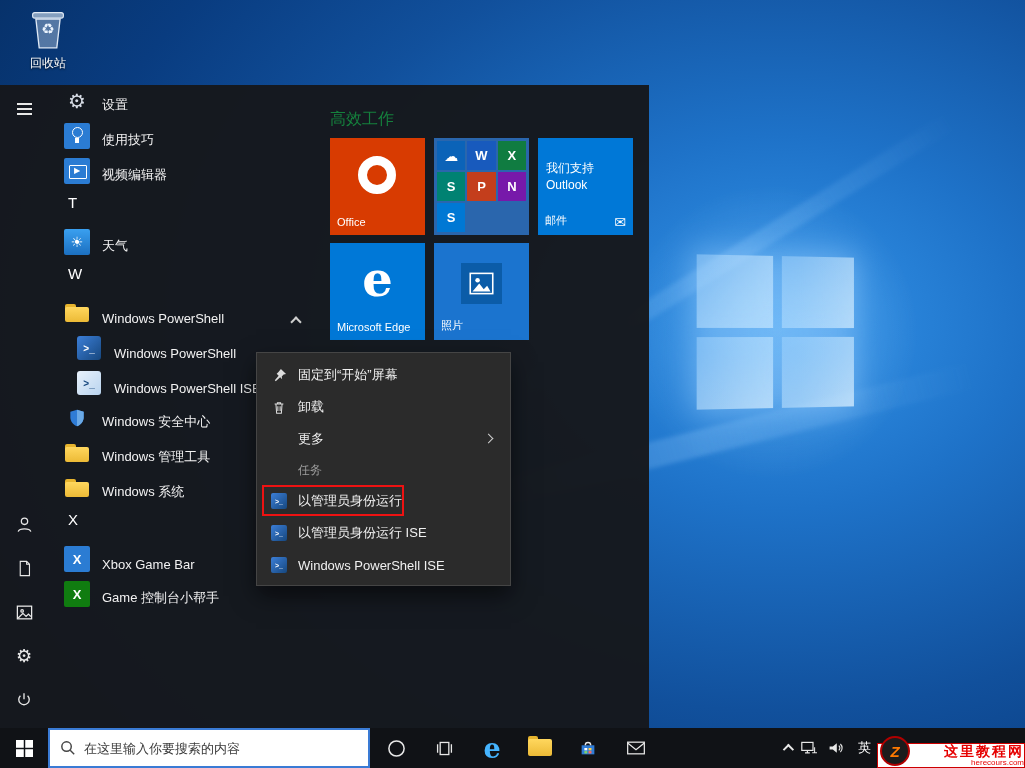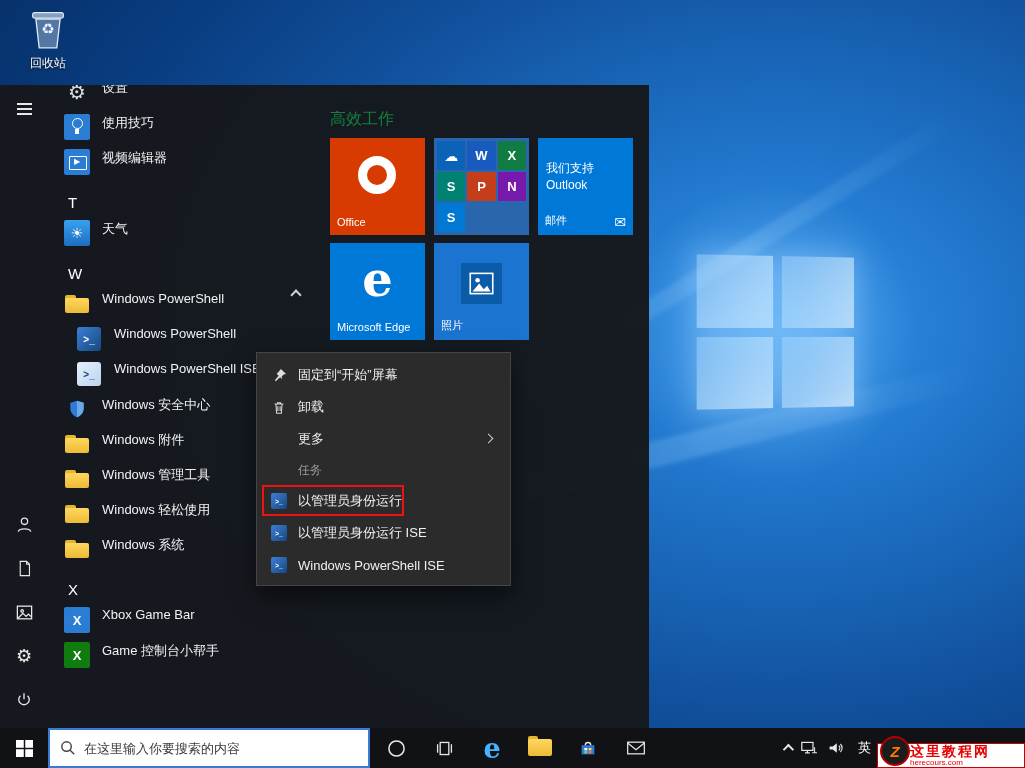--- a/index.html
+++ b/index.html
@@ -26,21 +26,21 @@
 
   .rail{position:absolute;left:0;top:0;width:48px;height:100%;display:flex;flex-direction:column;align-items:center}
   .rail-btn{width:48px;height:44px;display:flex;align-items:center;justify-content:center;background:none;border:none;cursor:pointer}
   .rail-top{margin-top:2px}
   .rail-spacer{flex:1}
   .hamb{display:flex;flex-direction:column;gap:3px}
   .hamb span{display:block;width:15px;height:2px;background:#e8e8e8}
   .rail-gear{color:#e8e8e8;font-size:18px;line-height:1}
 
   .applist{position:absolute;left:48px;top:0;width:280px;height:100%;overflow:hidden}
-  .app-row{display:flex;align-items:flex-start;height:35px;padding-left:16px;cursor:pointer}
+  .app-row{display:flex;align-items:flex-end;height:35px;padding-left:16px;cursor:pointer}
   .app-row.first{margin-top:-6px}
   .app-row.sub{padding-left:28px}
   .app-section{display:flex;align-items:center;height:36px;padding-left:20px;color:#fff;font-size:15px;cursor:pointer}
   .app-label{color:#f2f2f2;font-size:13px;margin-left:12px;white-space:nowrap}
   .chev-up{width:8px;height:8px;border:solid #cfcfcf;border-width:2px 2px 0 0;transform:rotate(-45deg);margin-left:auto;margin-right:28px}
 
   .ic{position:relative;width:26px;height:26px;flex:0 0 26px;display:flex;align-items:center;justify-content:center}
   .i-gear::after{content:"⚙";color:#d7dde6;font-size:20px}
   .i-bulb{background:#2b7cd3;border-radius:2px}
   .i-bulb::before{content:"";position:absolute;left:8px;top:4px;width:9px;height:9px;border:1.5px solid #fff;border-radius:50%}
@@ -114,21 +114,21 @@
   .tb-folder{position:relative;width:24px;height:18px}
   .tb-folder::before{content:"";position:absolute;left:0;top:-3px;width:10px;height:5px;background:#e7b42e;border-radius:2px 2px 0 0}
   .tb-folder::after{content:"";position:absolute;left:0;top:0;width:24px;height:17px;background:linear-gradient(#ffd75e,#ecba36);border-radius:2px}
   .tray{position:absolute;right:150px;top:0;height:40px;display:flex;align-items:center;gap:9px}
   .tray-chev{width:8px;height:8px;border:solid #e8e8e8;border-width:2px 2px 0 0;transform:rotate(-45deg) translateY(2px);cursor:pointer}
   .ime{color:#fff;font-size:13px;cursor:pointer;padding:0 4px}
 
   
   .watermark{position:absolute;right:0;bottom:0;width:148px;height:25px;background:#fff;border:1px solid #cc0000;display:flex;align-items:center;z-index:20}
   .wm-logo{width:30px;height:30px;border-radius:50%;background:#1c1c1c;border:2px solid #b00000;color:#ff7a00;font-weight:bold;font-style:italic;display:flex;align-items:center;justify-content:center;font-size:15px;margin:-9px 0 0 2px;flex:0 0 30px}
-  .wm-text{flex:1;text-align:left}
+  .wm-text{flex:1;text-align:right}
   .wm-title{color:#e60000;font-weight:bold;font-size:14px;line-height:13px;letter-spacing:2px}
   .wm-url{color:#e60000;font-size:8px;line-height:9px}
 
   svg{display:block}
 </style>
 </head>
 <body>
 
 <div class="desktop">
   <div class="beam beam1"></div>
@@ -234,29 +234,21 @@
       <span class="ic">
         <svg width="20" height="22" viewBox="0 0 24 24">
             <path d="M12 2l8 2.5V11c0 5.5-3.8 8.9-8 11-4.2-2.1-8-5.5-8-11V4.5z" fill="#2f7cd6"></path>
             <path d="M12 2l8 2.5V11c0 5.5-3.8 8.9-8 11z" fill="#6aa9e6"></path>
           </svg>
       </span>
       <span class="app-label">Windows 安全中心</span>
     </div>
     <div class="app-row">
       <span class="ic i-folder"></span>
-      <span class="app-label">Windows 附件</span>
-    </div>
-    <div class="app-row">
-      <span class="ic i-folder"></span>
       <span class="app-label">Windows 管理工具</span>
-    </div>
-    <div class="app-row">
-      <span class="ic i-folder"></span>
-      <span class="app-label">Windows 轻松使用</span>
     </div>
     <div class="app-row">
       <span class="ic i-folder"></span>
       <span class="app-label">Windows 系统</span>
     </div>
     <div class="app-section">
       <span>X</span>
     </div>
     <div class="app-row">
       <span class="ic i-xbox"></span>

